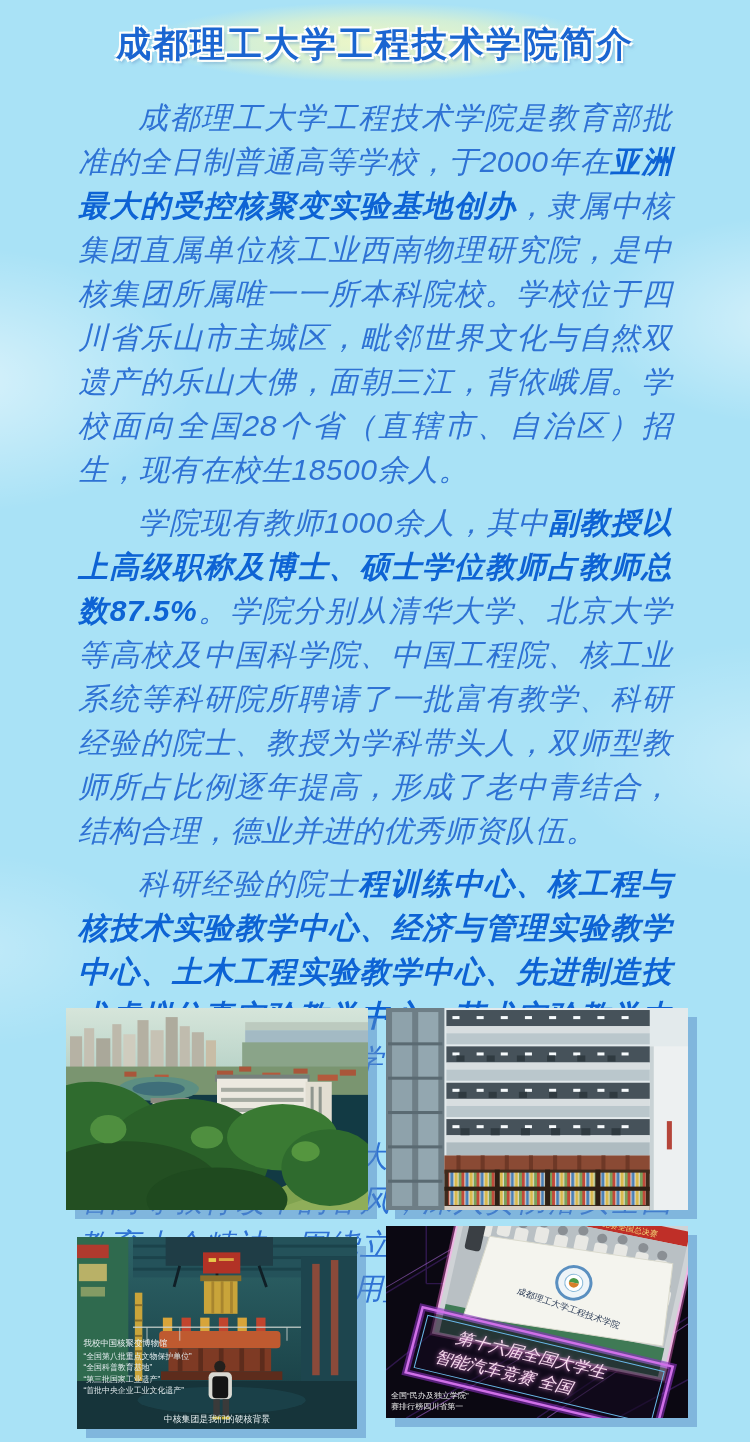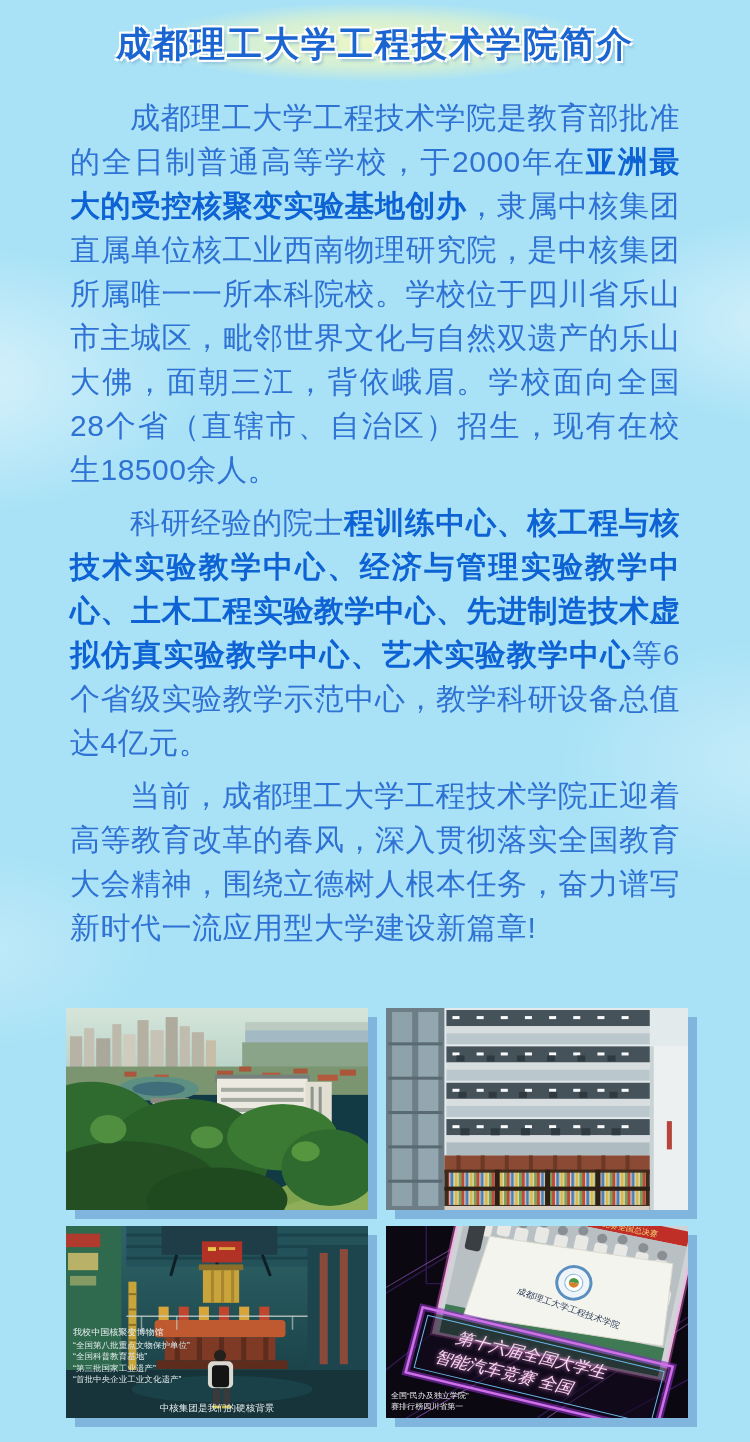--- a/index.html
+++ b/index.html
@@ -27,21 +27,21 @@
   .title{
     margin:0;font-size:35px;font-weight:800;color:#1a65d1;letter-spacing:2px;white-space:nowrap;
     text-shadow:-2px -2px 0 #fdfefb,2px -2px 0 #fdfefb,-2px 2px 0 #fdfefb,2px 2px 0 #fdfefb,
        3px 4px 3px rgba(110,160,205,.55);
   }
   .article{
     position:absolute;top:96px;left:62px;width:626px;
     color:#2e72d4;font-size:30px;line-height:44px;
     text-align:justify;letter-spacing:.5px;
   }
-  .para{margin:0 8px 9px;text-indent:2em;}
+  .para{margin:0 16px 9px;text-indent:2em;font-style:italic;}
   .para b{color:#0d63d4;font-weight:700;}
   .gallery{
     position:absolute;top:1008px;left:66px;width:622px;
     display:grid;grid-template-columns:1fr 1fr;grid-template-rows:202px 192px;
     column-gap:18px;row-gap:16px;
   }
   .shot{
     position:relative;height:100%;overflow:hidden;background:#123a44;
     box-shadow:9px 9px 0 rgba(88,138,196,.5);
   }
@@ -52,20 +52,21 @@
 <body>
 
 <div class="page">
 
   <header class="banner">
     <h1 class="title">成都理工大学工程技术学院简介</h1>
   </header>
 
   <main class="article">
     <p class="para"><span>成都理工大学工程技术学院是教育部批准的全日制普通高等学校，于2000年在</span><b>亚洲最大的受控核聚变实验基地创办</b><span>，隶属中核集团直属单位核工业西南物理研究院，是中核集团所属唯一一所本科院校。学校位于四川省乐山市主城区，毗邻世界文化与自然双遗产的乐山大佛，面朝三江，背依峨眉。学校面向全国28个省（直辖市、自治区）招生，现有在校生18500余人。</span></p>
+    <p class="para"><span>学院现有教师1000余人，其中</span><b>副教授以上高级职称及博士、硕士学位教师占教师总数87.5%</b><span>。学院分别从清华大学、北京大学等高校及中国科学院、中国工程院、核工业系统等科研院所聘请了一批富有教学、科研经验的院士、教授为学科带头人，双师型教师所占比例逐年提高，形成了老中青结合，结构合理，德业并进的优秀师资队伍。</span></p>
     <p class="para"><span>科研经验的院士</span><b>程训练中心、核工程与核技术实验教学中心、经济与管理实验教学中心、土木工程实验教学中心、先进制造技术虚拟仿真实验教学中心、艺术实验教学中心</b><span>等6个省级实验教学示范中心，教学科研设备总值达4亿元。</span></p>
     <p class="para"><span>当前，成都理工大学工程技术学院正迎着高等教育改革的春风，深入贯彻落实全国教育大会精神，围绕立德树人根本任务，奋力谱写新时代一流应用型大学建设新篇章!</span></p>
   </main>
 
   <section class="gallery">
 
     <figure class="shot" style="margin:0">
       <svg viewBox="0 0 300 200" preserveAspectRatio="none">
         <defs>
           <linearGradient id="skyG" x1="0" y1="0" x2="0" y2="1">
@@ -214,21 +215,21 @@
         <rect x="62" y="163" width="196" height="14" fill="url(#books)"></rect>
         <rect x="58" y="177" width="204" height="4" fill="#2e1f14"></rect>
         <rect x="62" y="181" width="196" height="14" fill="url(#books)"></rect>
         <rect x="108" y="160" width="5" height="40" fill="#2e1f14"></rect>
         <rect x="158" y="160" width="5" height="40" fill="#2e1f14"></rect>
         <rect x="208" y="160" width="5" height="40" fill="#2e1f14"></rect>
         <rect x="58" y="196" width="204" height="4" fill="#d8cfc4"></rect>
       </svg>
     </figure>
 
-    <figure class="shot" style="margin:0">
+    <figure class="shot" style="margin:11px">
       <svg viewBox="0 0 300 200" preserveAspectRatio="none">
         <defs>
           <linearGradient id="tealG" x1="0" y1="0" x2="0" y2="1">
             <stop offset="0" stop-color="#2e6468"></stop>
               <stop offset="1" stop-color="#15393f"></stop>
           </linearGradient>
         </defs>
         <rect x="0" y="0" width="300" height="200" fill="url(#tealG)"></rect>
         <rect x="60" y="0" width="240" height="42" fill="#24525a"></rect>
         <rect x="60" y="8" width="240" height="3" fill="#1b434b"></rect>

